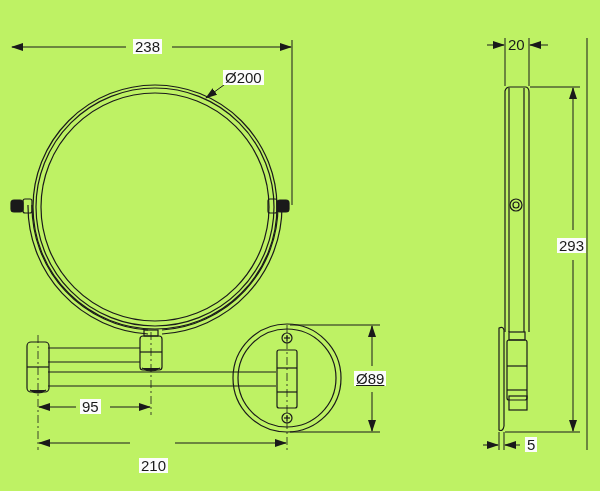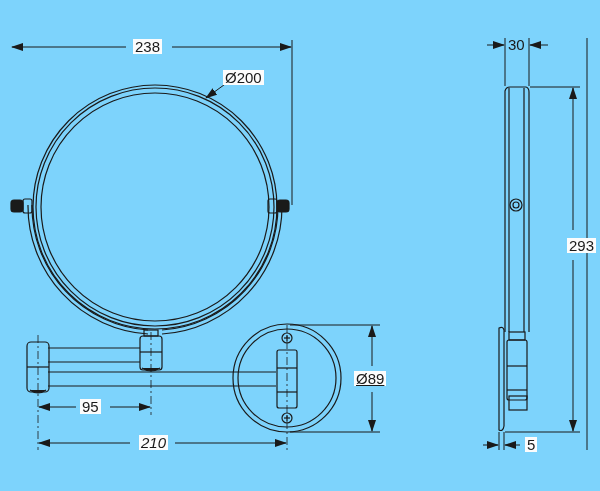--- a/index.html
+++ b/index.html
@@ -1,16 +1,16 @@
 <!DOCTYPE html>
 <html><head>
 <meta charset="utf-8">
 <style>
   html, body { margin: 0; padding: 0; background: #fcfcfc; }
-  #canvas { position: relative; width: 600px; height: 491px; background: #7dd3fc; overflow: hidden; }
+  #canvas { position: relative; width: 600px; height: 491px; background: #bef264; overflow: hidden; }
   svg { position: absolute; left: 0; top: 0; }
   .dim-label { position: absolute; font-family: "Liberation Sans", sans-serif; font-size: 15px; color: #1a1a1a; background: #fcfcfc; line-height: 15px; padding: 0 2px; white-space: nowrap; }
 </style>
 </head>
 <body>
 
 <div id="canvas">
   <svg width="600" height="491" viewBox="0 0 600 491" fill="none" stroke="#1a1a1a" stroke-width="1.2">
     <defs>
       <marker id="arr" markerWidth="12" markerHeight="8" refX="11" refY="4" orient="auto-start-reverse" markerUnits="userSpaceOnUse">
@@ -150,17 +150,17 @@
         <line x1="483" y1="445" x2="498" y2="445" marker-end="url(#arr)"></line>
         <line x1="520" y1="445" x2="505" y2="445" marker-end="url(#arr)"></line>
       </g>
     </g>
   </svg>
 
   <div class="dim-label" style="left:133px;top:39px;">238</div>
   <div class="dim-label" style="left:223px;top:70px;">Ø200</div>
   <div class="dim-label" style="left:354px;top:371px;text-decoration:underline;">Ø89</div>
   <div class="dim-label" style="left:80px;top:399px;">95</div>
-  <div class="dim-label" style="left:139px;top:435px;font-style:italic;">210</div>
-  <div class="dim-label" style="left:506px;top:37px;background:transparent;">30</div>
-  <div class="dim-label" style="left:557px;top:238px;margin-left:10px;">293</div>
+  <div class="dim-label" style="left:139px;top:458px;">210</div>
+  <div class="dim-label" style="left:506px;top:37px;background:transparent;">20</div>
+  <div class="dim-label" style="left:557px;top:238px;">293</div>
   <div class="dim-label" style="left:525px;top:437px;">5</div>
 </div>
 
 </body></html>

